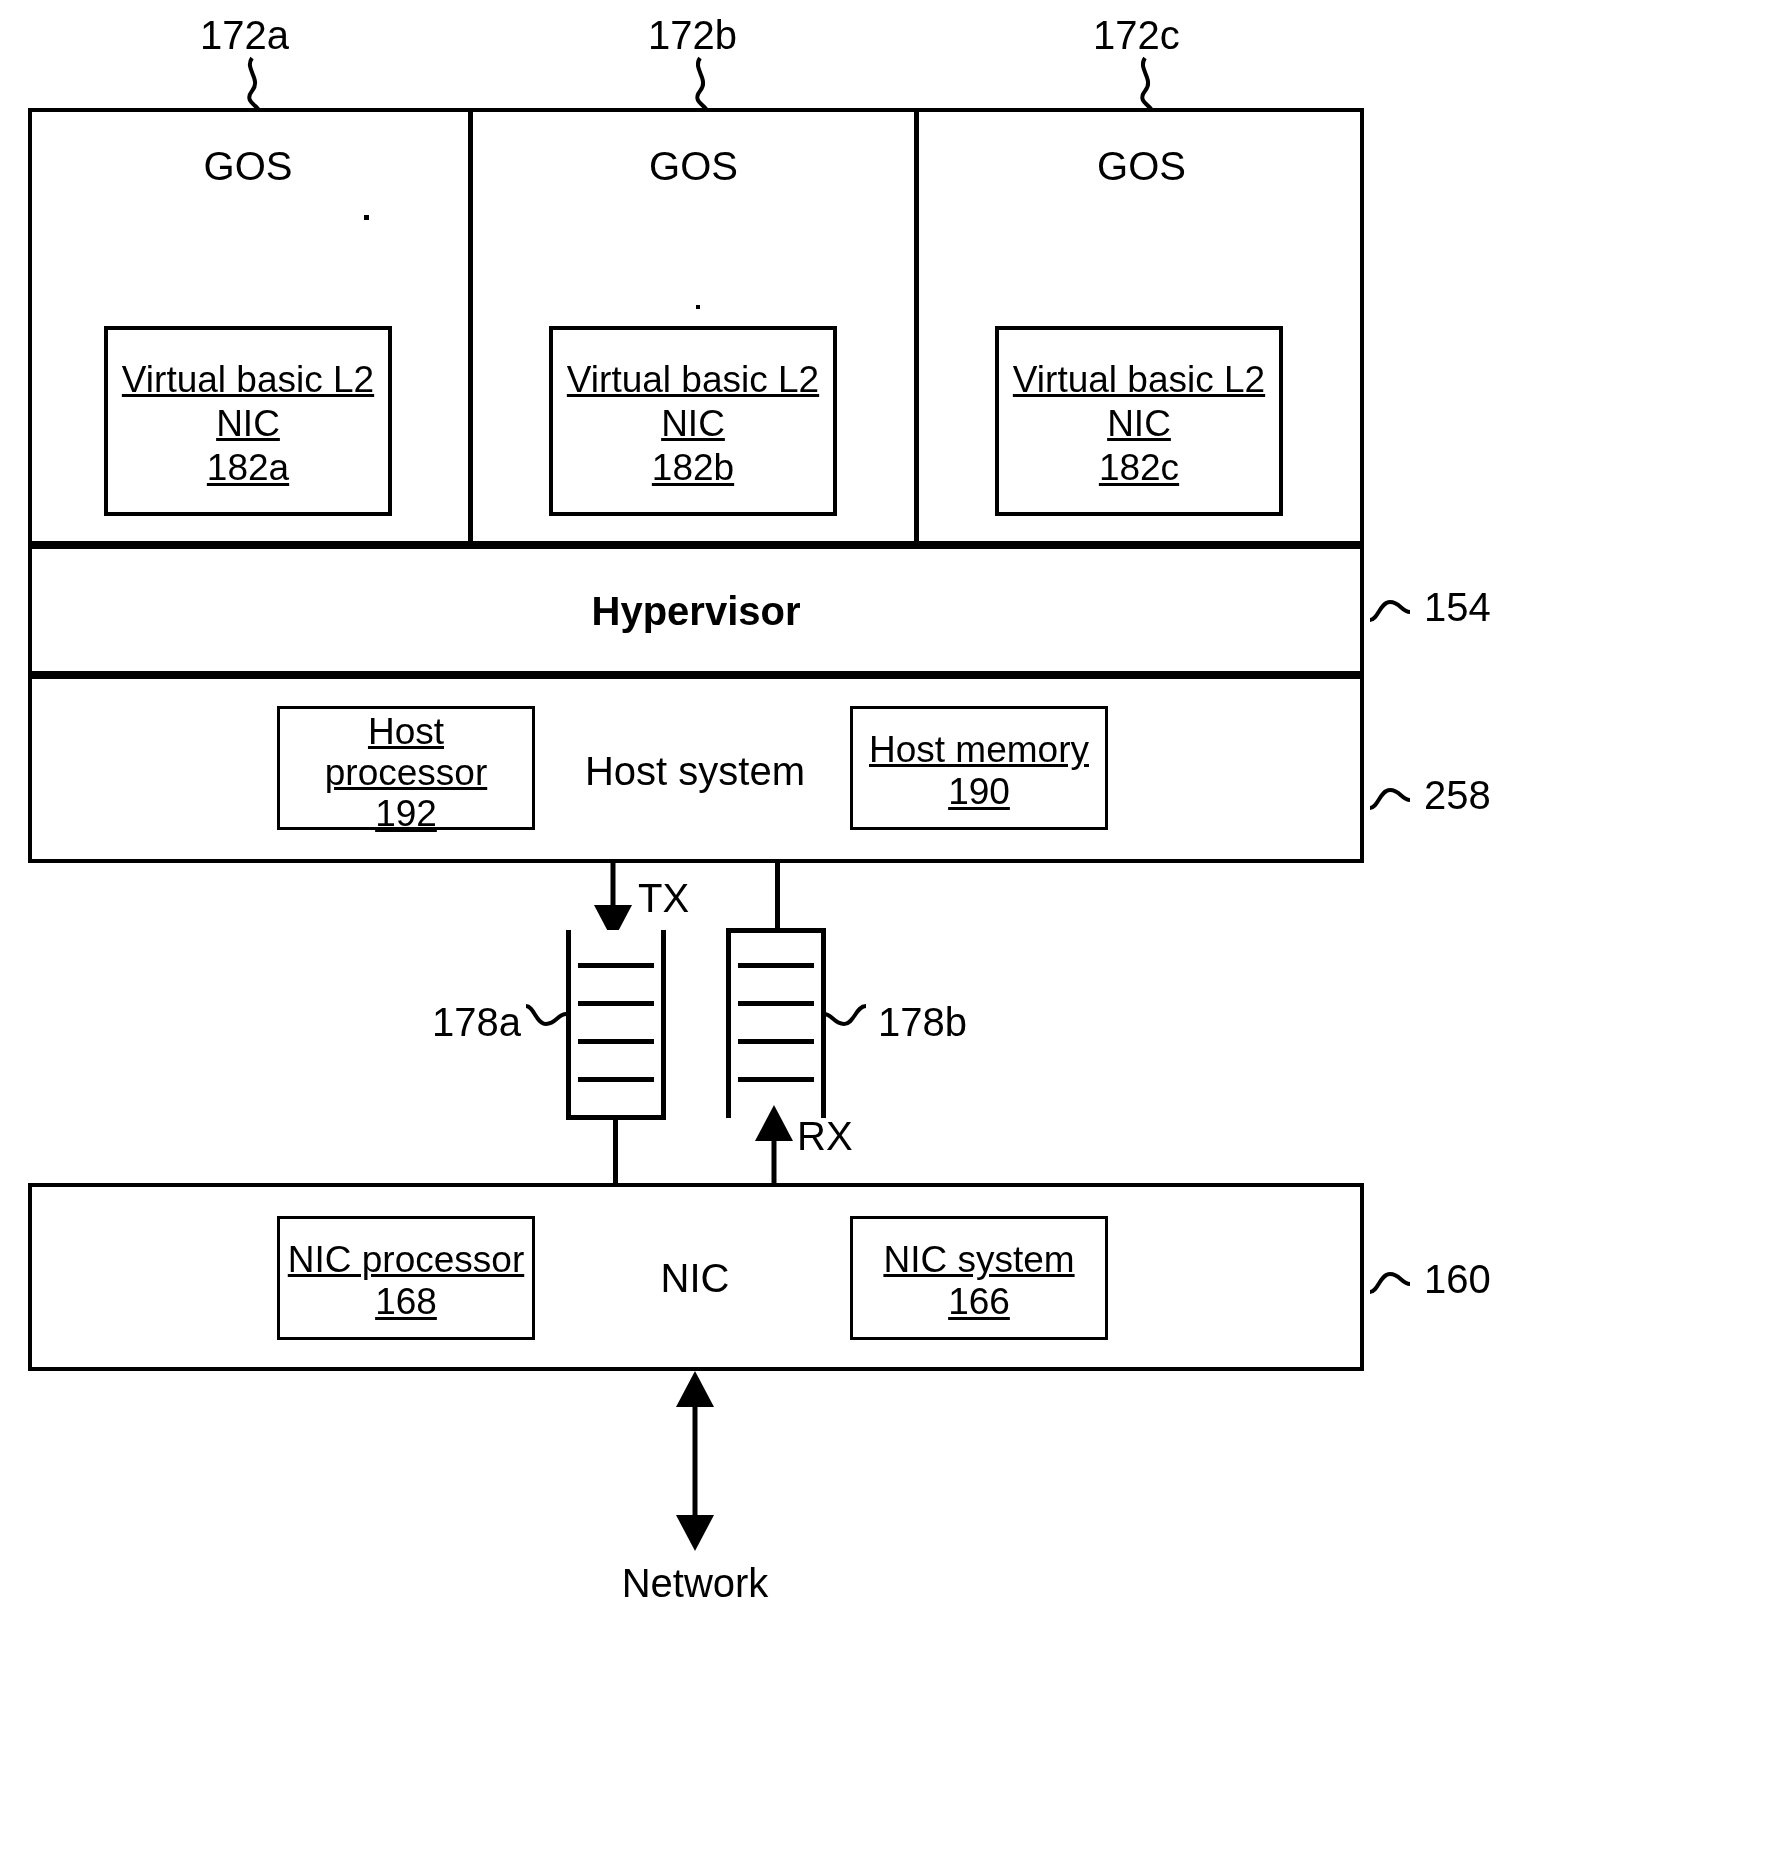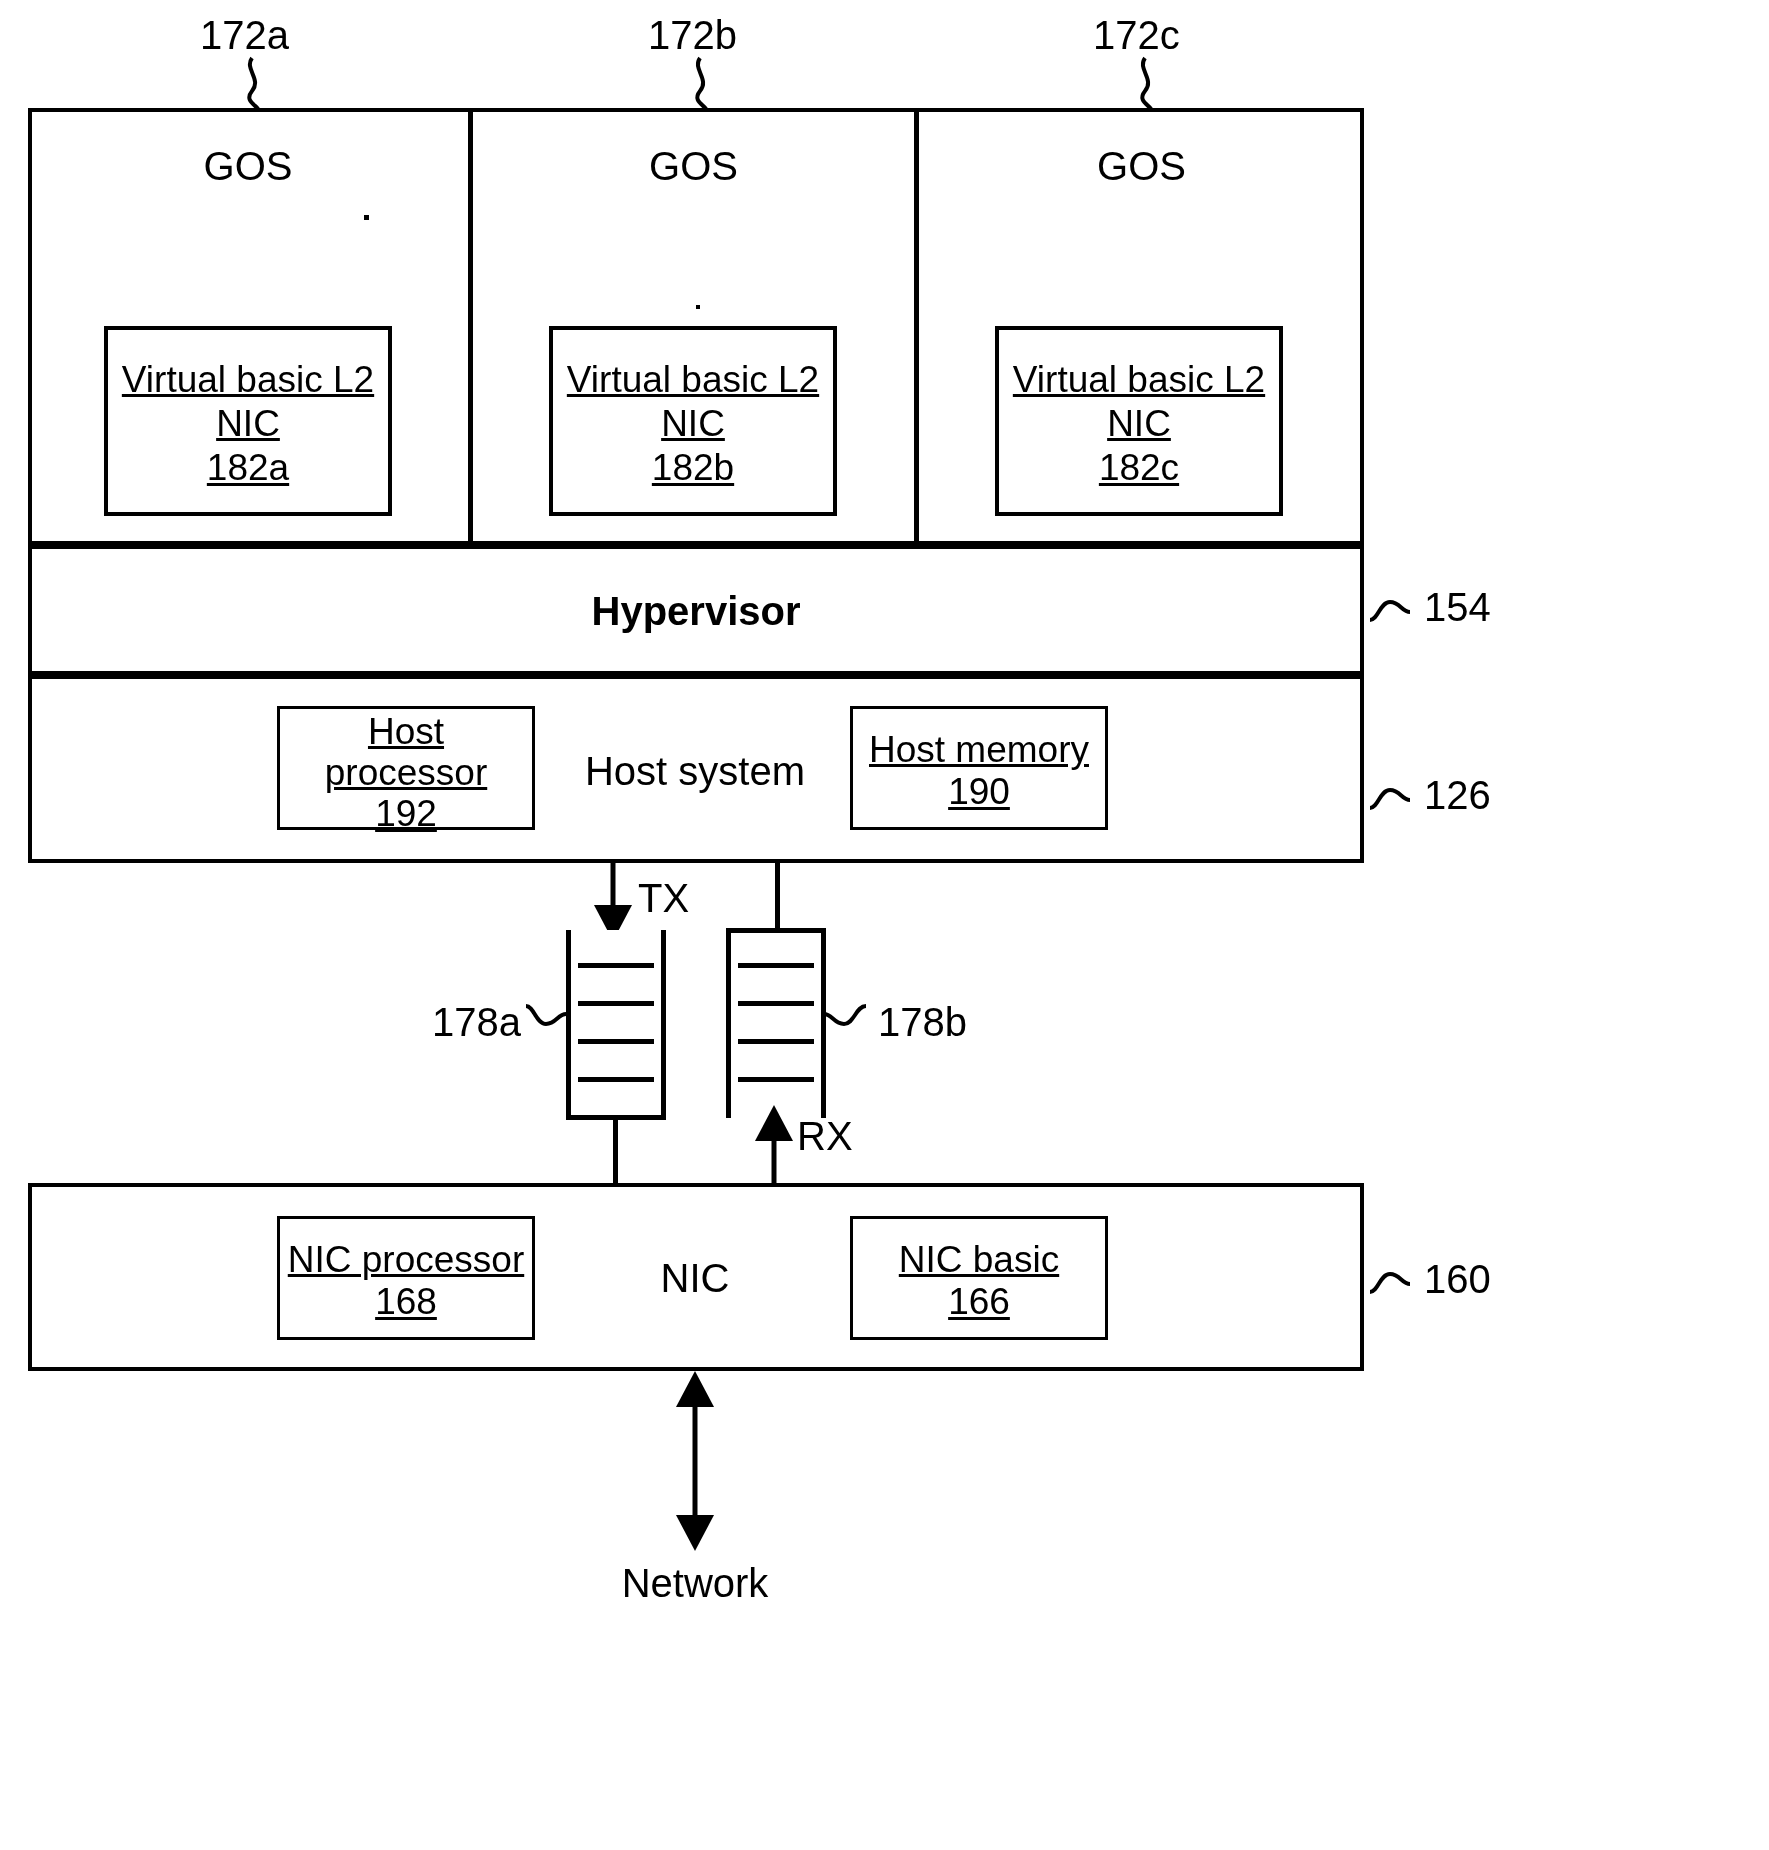--- a/index.html
+++ b/index.html
@@ -147,21 +147,21 @@
   <div class="txt lbl-md center" style="left:277px; top:751px; width:258px;">processor</div>
   <div class="txt ref-u center" style="left:277px; top:792px; width:258px;">192</div>
 
   <div class="box-thin" style="left:850px; top:706px; width:258px; height:124px;"></div>
   <div class="txt lbl-md center" style="left:850px; top:728px; width:258px;">Host memory</div>
   <div class="txt ref-u center" style="left:850px; top:770px; width:258px;">190</div>
 
   <svg class="abs" style="left:1364px; top:774px;" width="80" height="50">
     <path class="lead" d="M 6 34 C 14 34, 16 16, 26 16 C 36 16, 38 26, 46 26"></path>
   </svg>
-  <div class="txt ref" style="left:1424px; top:772px;">126</div>
+  <div class="txt ref" style="left:1424px; top:772px;">258</div>
 
   <svg class="abs" style="left:560px; top:861px;" width="120" height="80">
     <line x1="53" y1="0" x2="53" y2="48" stroke="#000" stroke-width="5"></line>
     <polygon points="34,44 72,44 53,80" fill="#000"></polygon>
   </svg>
   <div class="txt lbl-lg" style="left:638px; top:875px;">TX</div>
 
   <div class="vline" style="left:775px; top:863px; width:5px; height:67px;"></div>
 
   <div class="queue-open-top" style="left:566px; top:930px; width:100px; height:190px;"></div>
@@ -196,21 +196,21 @@
 
   <div class="box" style="left:28px; top:1183px; width:1336px; height:188px;"></div>
 
   <div class="txt lbl-lg center" style="left:560px; top:1255px; width:270px;">NIC</div>
 
   <div class="box-thin" style="left:277px; top:1216px; width:258px; height:124px;"></div>
   <div class="txt lbl-md center" style="left:277px; top:1238px; width:258px;">NIC processor</div>
   <div class="txt ref-u center" style="left:277px; top:1280px; width:258px;">168</div>
 
   <div class="box-thin" style="left:850px; top:1216px; width:258px; height:124px;"></div>
-  <div class="txt lbl-md center" style="left:850px; top:1238px; width:258px;">NIC basic</div>
+  <div class="txt lbl-md center" style="left:850px; top:1238px; width:258px;">NIC system</div>
   <div class="txt ref-u center" style="left:850px; top:1280px; width:258px;">166</div>
 
   <svg class="abs" style="left:1364px; top:1258px;" width="80" height="50">
     <path class="lead" d="M 6 34 C 14 34, 16 16, 26 16 C 36 16, 38 26, 46 26"></path>
   </svg>
   <div class="txt ref" style="left:1424px; top:1256px;">160</div>
 
   <svg class="abs" style="left:648px; top:1371px;" width="120" height="180">
     <line x1="47" y1="28" x2="47" y2="152" stroke="#000" stroke-width="5"></line>
     <polygon points="28,36 66,36 47,0" fill="#000"></polygon>

